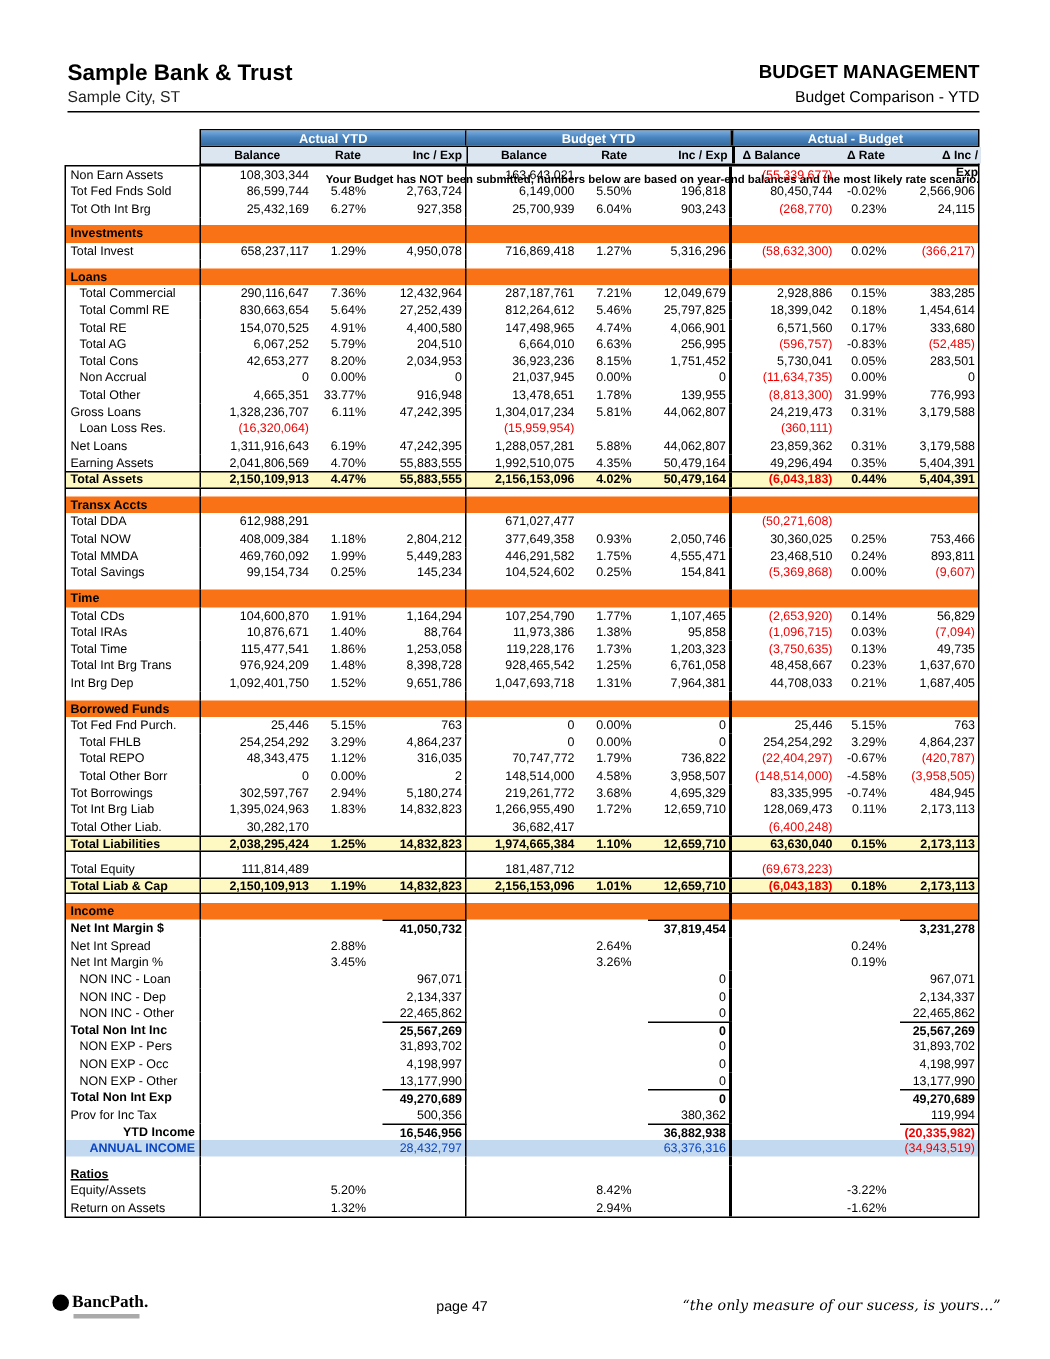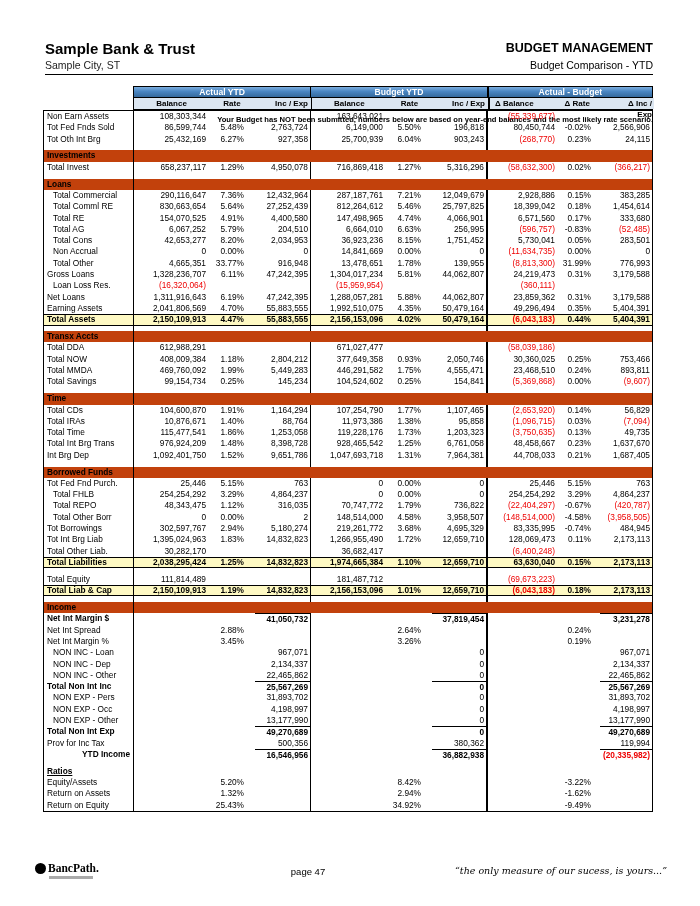--- a/index.html
+++ b/index.html
@@ -34,21 +34,21 @@
   .row.b{height:5.6px;}
   .cell{box-sizing:border-box;overflow:hidden;white-space:nowrap;}
   .lab{width:90px;padding-left:3px;border-right:1px solid #000;}
   .lab.ind{padding-left:9px;}
   .bal{width:75px;text-align:right;padding-right:3px;}
   .rate{width:46px;text-align:right;padding-right:11px;}
   .inc{width:56px;text-align:right;padding-right:2px;}
   .c2{border-right:1px solid #000;}
   .c5{border-right:2.5px solid #000;}
   .c6{width:70px;} .c7{width:42px;padding-right:9px;} .c8{width:54px;flex:1;}
-  .row.s{background:#c2410c;font-weight:bold;flex-direction:column;}
+  .row.s{background:#f97316;font-weight:bold;}
   .row.t{background:#fef9c3;font-weight:bold;border-top:1px solid #000;border-bottom:1px solid #000;line-height:9.6px;}
   .row.st{font-weight:bold;}
   .row.ytd{font-weight:bold;}
   .row.ytd .lab{text-align:right;padding-right:3px;}
   .row.ann{background:#c3d9f0;color:#0b46c4;}
   .row.ann .lab{text-align:right;padding-right:3px;font-weight:bold;}
   .row.rh .lab{font-weight:bold;text-decoration:underline;}
   .tl{border-top:1px solid #000;}
   .neg{color:#ee0000;}
 
@@ -256,21 +256,21 @@
         <div class="cell inc c5">1,751,452</div>
         <div class="cell bal c6">5,730,041</div>
         <div class="cell rate c7">0.05%</div>
         <div class="cell inc c8">283,501</div>
       </div>
       <div class="row d">
         <div class="cell lab ind">Non Accrual</div>
         <div class="cell bal">0</div>
         <div class="cell rate">0.00%</div>
         <div class="cell inc c2">0</div>
-        <div class="cell bal">14,841,669</div>
+        <div class="cell bal">21,037,945</div>
         <div class="cell rate">0.00%</div>
         <div class="cell inc c5">0</div>
         <div class="cell bal c6 neg">(11,634,735)</div>
         <div class="cell rate c7">0.00%</div>
         <div class="cell inc c8">0</div>
       </div>
       <div class="row d">
         <div class="cell lab ind">Total Other</div>
         <div class="cell bal">4,665,351</div>
         <div class="cell rate">33.77%</div>
@@ -367,21 +367,21 @@
         <div class="cell inc c8"></div>
       </div>
       <div class="row d">
         <div class="cell lab">Total DDA</div>
         <div class="cell bal">612,988,291</div>
         <div class="cell rate"></div>
         <div class="cell inc c2"></div>
         <div class="cell bal">671,027,477</div>
         <div class="cell rate"></div>
         <div class="cell inc c5"></div>
-        <div class="cell bal c6 neg">(58,039,186)</div>
+        <div class="cell bal c6 neg">(50,271,608)</div>
         <div class="cell rate c7"></div>
         <div class="cell inc c8"></div>
       </div>
       <div class="row d">
         <div class="cell lab">Total NOW</div>
         <div class="cell bal">408,009,384</div>
         <div class="cell rate">1.18%</div>
         <div class="cell inc c2">2,804,212</div>
         <div class="cell bal">377,649,358</div>
         <div class="cell rate">0.93%</div>
@@ -827,20 +827,32 @@
         <div class="cell bal"></div>
         <div class="cell rate"></div>
         <div class="cell inc c2 tl">16,546,956</div>
         <div class="cell bal"></div>
         <div class="cell rate"></div>
         <div class="cell inc c5 tl">36,882,938</div>
         <div class="cell bal c6"></div>
         <div class="cell rate c7"></div>
         <div class="cell inc c8 tl neg">(20,335,982)</div>
       </div>
+      <div class="row ann">
+        <div class="cell lab">ANNUAL INCOME</div>
+        <div class="cell bal"></div>
+        <div class="cell rate"></div>
+        <div class="cell inc c2">28,432,797</div>
+        <div class="cell bal"></div>
+        <div class="cell rate"></div>
+        <div class="cell inc c5">63,376,316</div>
+        <div class="cell bal c6"></div>
+        <div class="cell rate c7"></div>
+        <div class="cell inc c8 neg">(34,943,519)</div>
+      </div>
       <div class="row b">
         <div class="cell lab"></div>
         <div class="cell bal"></div>
         <div class="cell rate"></div>
         <div class="cell inc c2"></div>
         <div class="cell bal"></div>
         <div class="cell rate"></div>
         <div class="cell inc c5"></div>
         <div class="cell bal c6"></div>
         <div class="cell rate c7"></div>
@@ -873,32 +885,20 @@
       <div class="row d">
         <div class="cell lab">Return on Assets</div>
         <div class="cell bal"></div>
         <div class="cell rate">1.32%</div>
         <div class="cell inc c2"></div>
         <div class="cell bal"></div>
         <div class="cell rate">2.94%</div>
         <div class="cell inc c5"></div>
         <div class="cell bal c6"></div>
         <div class="cell rate c7">-1.62%</div>
-        <div class="cell inc c8"></div>
-      </div>
-      <div class="row d">
-        <div class="cell lab">Return on Equity</div>
-        <div class="cell bal"></div>
-        <div class="cell rate">25.43%</div>
-        <div class="cell inc c2"></div>
-        <div class="cell bal"></div>
-        <div class="cell rate">34.92%</div>
-        <div class="cell inc c5"></div>
-        <div class="cell bal c6"></div>
-        <div class="cell rate c7">-9.49%</div>
         <div class="cell inc c8"></div>
       </div>
     </div>
 </div>
 
 <div class="footer">
   <div class="logo">
     <div class="logo-line">
       <span class="logo-mark"></span>
       <span class="logo-text">BancPath.</span>

